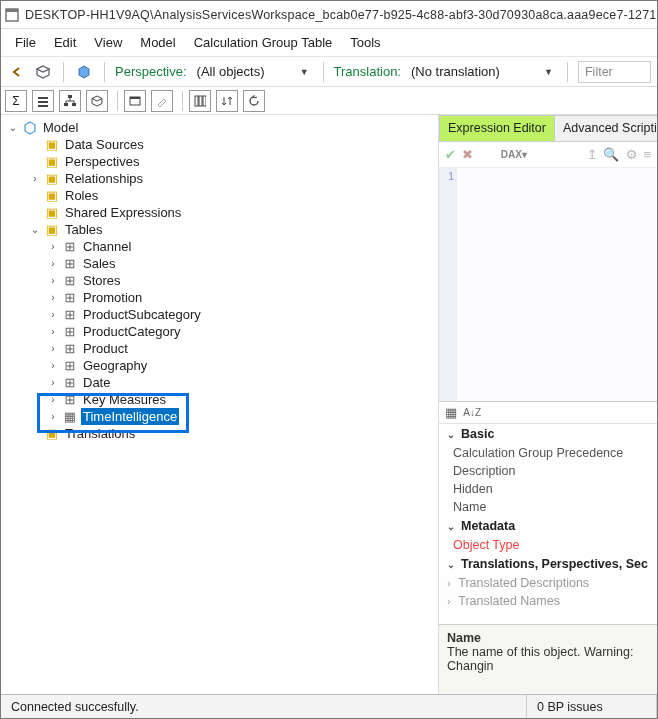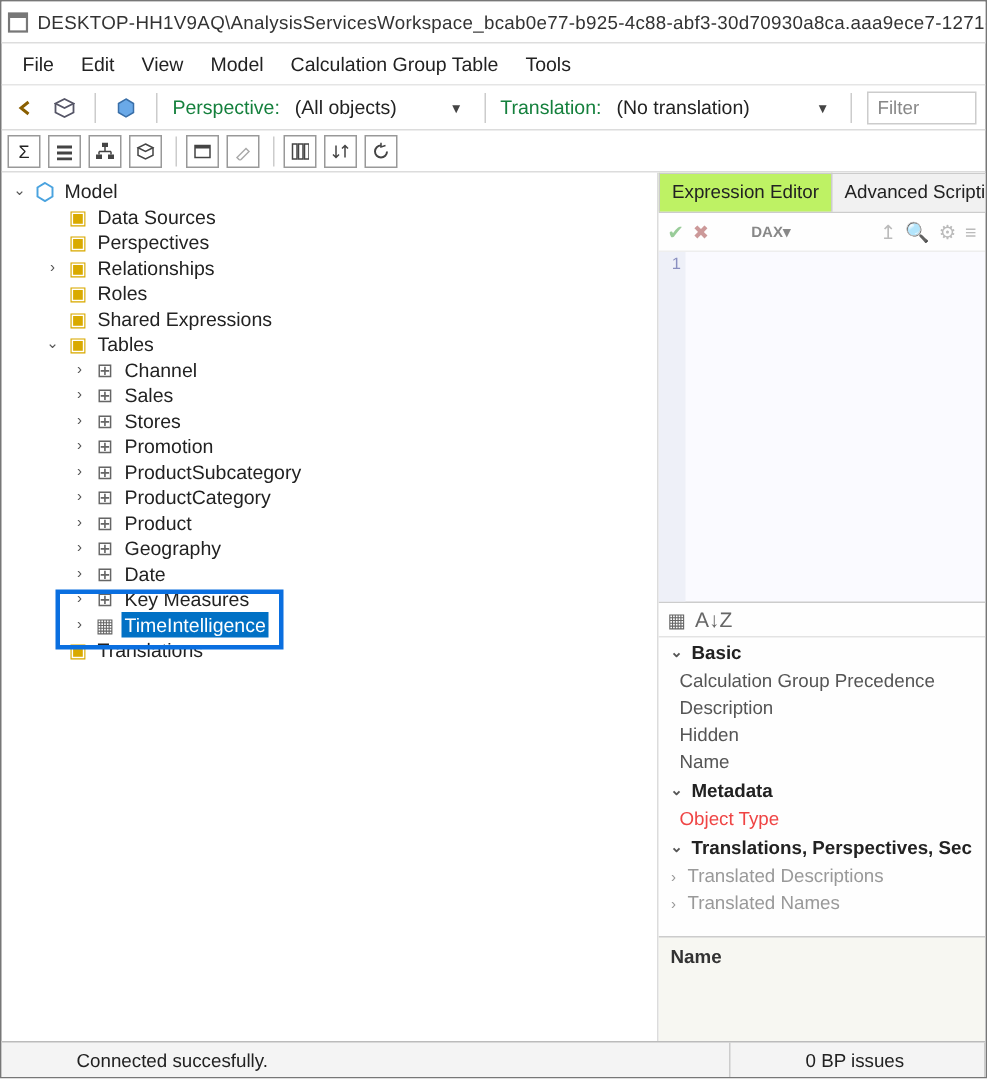--- a/index.html
+++ b/index.html
@@ -39,21 +39,21 @@
   .editor { flex:0 0 234px; background:#fafaff; border-bottom:1px solid #ccc; display:flex; }
   .gutter { width:18px; background:#eef0f8; color:#8a8fc0; font-size:11px; text-align:right; padding:2px 3px 0 0; }
   .props { flex:1; overflow:auto; font-size:12.5px; }
   .props-toolbar { display:flex; align-items:center; padding:3px 6px; gap:6px; border-bottom:1px solid #e3e3e3; color:#666; }
   .prow { padding:2px 6px 2px 14px; color:#555; }
   .pgroup { padding:3px 6px; font-weight:bold; color:#222; display:flex; align-items:center; }
   .pgroup .exp { color:#555; margin-right:4px; }
   .descbox { border-top:1px solid #ccc; background:#f7f7f2; padding:6px 8px; font-size:12.5px; color:#333; height:70px; }
   .descbox .dn { font-weight:bold; }
   .statusbar { height:24px; border-top:1px solid #bbb; display:flex; align-items:center; font-size:12.5px; background:#f4f4f4; }
-  .statusbar .cell { padding:0 10px; border-right:1px solid #ccc; height:100%; display:flex; align-items:center;margin-left:40px; }
+  .statusbar .cell { padding:0 10px; border-right:1px solid #ccc; height:100%; display:flex; align-items:center; }
   svg { display:block; }
 </style>
 </head>
 <body>
 
 <div class="window">
 
   <div class="titlebar">
     <span class="ticon">
       <svg width="14" height="14" viewBox="0 0 14 14">
@@ -294,21 +294,21 @@
       </div>
       <div class="editor">
         <div class="gutter">
             <div>1</div>
           </div>
         <div style="flex:1"></div>
       </div>
 
       <div class="props-toolbar">
         <span>▦</span>
-        <span style="font-size:14px;">A↓Z</span>
+        <span style="font-size:10px;">A↓Z</span>
       </div>
 
       <div class="props">
         <div class="pgroup">
             <span class="exp">⌄</span>
             <span>Basic</span>
           </div>
         <div class="prow">Calculation Group Precedence</div>
         <div class="prow">Description</div>
         <div class="prow">Hidden</div>
@@ -321,20 +321,21 @@
         <div class="pgroup">
             <span class="exp">⌄</span>
             <span>Translations, Perspectives, Sec</span>
           </div>
         <div class="prow" style="color:#999;"><span class="exp" style="color:#999;margin-left:-10px;">›</span> <span>Translated Descriptions</span></div>
         <div class="prow" style="color:#999;"><span class="exp" style="color:#999;margin-left:-10px;">›</span> <span>Translated Names</span></div>
       </div>
 
       <div class="descbox">
         <div class="dn">Name</div>
+        <div>The name of this object. Warning: Changin</div>
       </div>
     </div>
   </div>
 
   <div class="statusbar">
     <div class="cell" style="flex:1">Connected succesfully.</div>
     <div class="cell" style="width:130px">0 BP issues</div>
   </div>
 
 </div>

